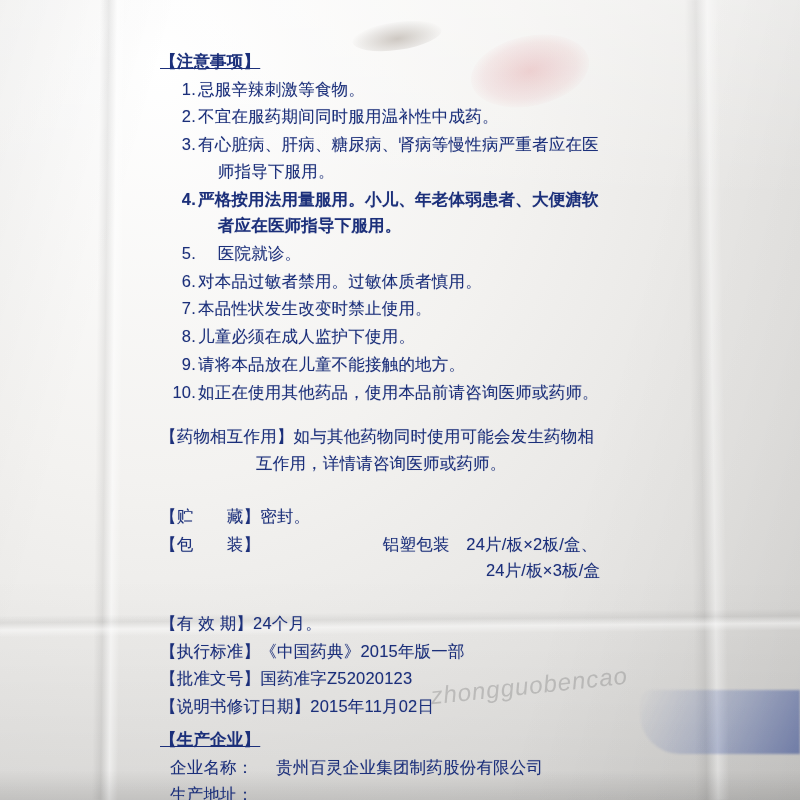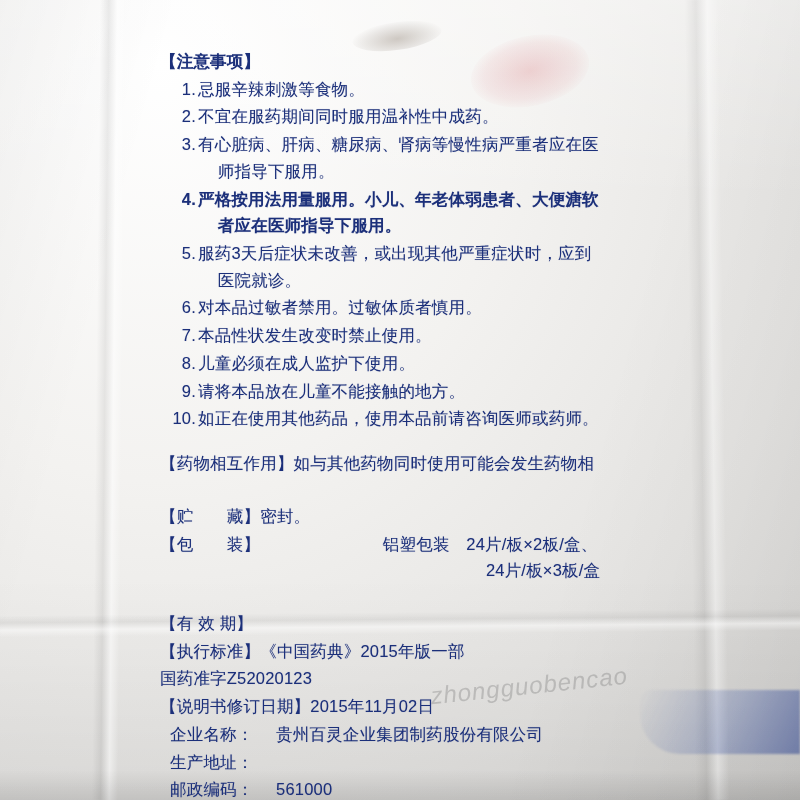--- a/index.html
+++ b/index.html
@@ -76,20 +76,21 @@
     width: 560px;
     color: #1b2f7a;
     font-size: 16.5px;
     line-height: 1.62;
     letter-spacing: 0.2px;
     text-shadow: 0 0 1px rgba(27,47,122,0.25);
   }
   .sec-title {
     font-weight: bold;
     margin-bottom: 1px;
+    text-decoration: underline;
   }
   ol.numbered {
     list-style: none;
     margin: 0;
     padding: 0;
   }
   ol.numbered > li {
     display: flex;
     align-items: flex-start;
     margin: 0 0 1px 0;
@@ -209,21 +210,20 @@
       <li class="strong-line">
         <span class="num">4.</span>
         <span class="txt">
           <span>严格按用法用量服用。小儿、年老体弱患者、大便溏软</span>
           <span class="cont">者应在医师指导下服用。</span>
         </span>
       </li>
       <li>
         <span class="num">5.</span>
         <span class="txt">
-          <span>服药3天后症状未改善，或出现其他严重症状时，应到</span>
           <span class="cont">医院就诊。</span>
         </span>
       </li>
       <li>
         <span class="num">6.</span>
         <span class="txt">对本品过敏者禁用。过敏体质者慎用。</span>
       </li>
       <li>
         <span class="num">7.</span>
         <span class="txt">本品性状发生改变时禁止使用。</span>
@@ -237,53 +237,57 @@
         <span class="txt">请将本品放在儿童不能接触的地方。</span>
       </li>
       <li>
         <span class="num">10.</span>
         <span class="txt">如正在使用其他药品，使用本品前请咨询医师或药师。</span>
       </li>
     </ol>
 
     <div class="interaction-block">
       <span>【药物相互作用】</span><span>如与其他药物同时使用可能会发生药物相</span>
+      <span class="cont2">互作用，详情请咨询医师或药师。</span>
     </div>
 
     <div class="kv gap">
       <span class="k">【贮　　藏】</span>
       <span class="v">密封。</span>
     </div>
 
     <div class="kv">
       <span class="k">【包　　装】</span>
       <span class="v pack-lines">
         <span class="pl"><span>铝塑包装</span>　<span>24片/板×2板/盒、</span></span>
         <span class="pl second">24片/板×3板/盒</span>
       </span>
     </div>
 
     <div class="kv gap">
       <span class="k">【有 效 期】</span>
+      <span class="v">24个月。</span>
     </div>
 
     <div class="kv">
       <span class="k">【执行标准】</span>
       <span class="v">《中国药典》2015年版一部</span>
     </div>
 
     <div class="kv">
+      <span class="k">【批准文号】</span>
       <span class="v">国药准字Z52020123</span>
     </div>
 
     <div class="kv">
       <span class="k">【说明书修订日期】</span>
       <span class="v">2015年11月02日</span>
     </div>
 
+    <div class="sec-title mfr-title">【生产企业】</div>
     <div class="mfr-table">
       <div class="mfr-row">
         <span class="mk">企业名称：</span>
         <span class="mv">贵州百灵企业集团制药股份有限公司</span>
       </div>
       <div class="mfr-row">
         <span class="mk">生产地址：</span>
       </div>
       <div class="mfr-row">
         <span class="mk">邮政编码：</span>

